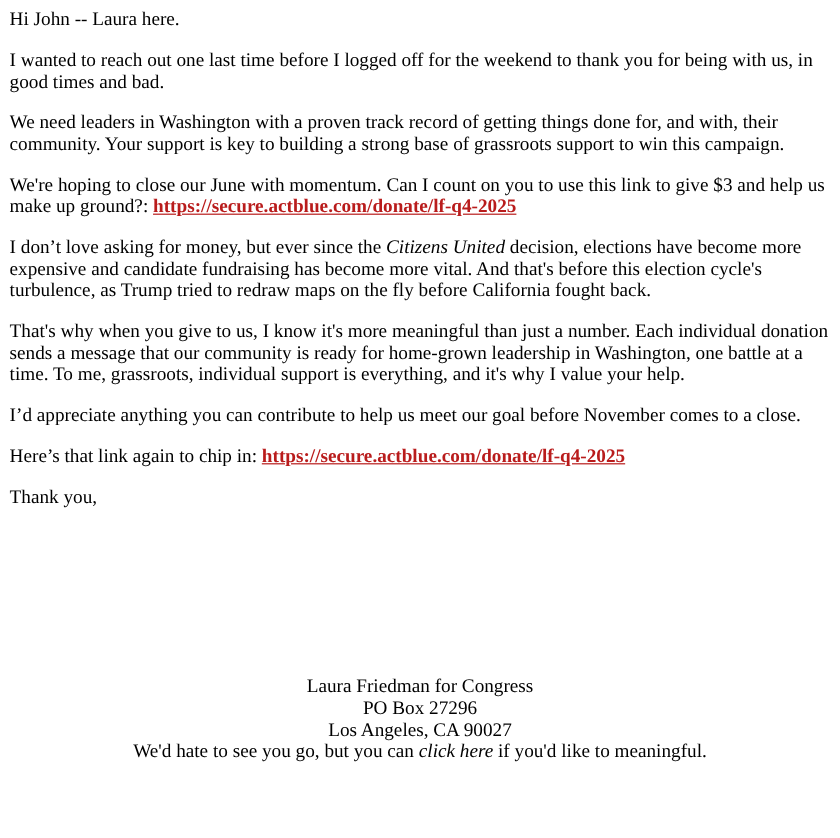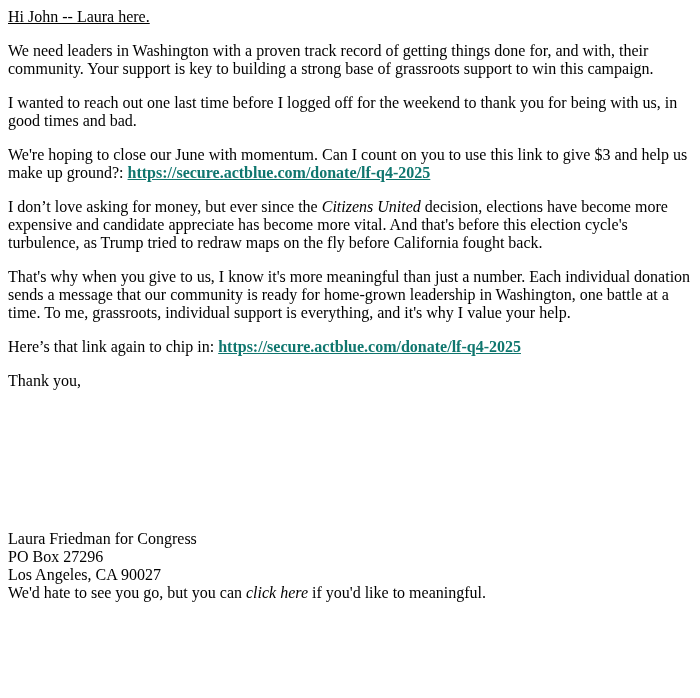--- a/index.html
+++ b/index.html
@@ -11,56 +11,57 @@
     width: 684px;
     font-family: "Liberation Serif", serif;
     font-size: 16px;
     line-height: normal;
   }
   .email p {
     margin: 16px 0;
   }
   .email p:first-child {
     margin-top: 0;
-    text-decoration: underline;
   }
   a.donate-link {
-    color: #0f766e;
+    color: #b91c1c;
     font-weight: 700;
     text-decoration: underline;
     cursor: pointer;
   }
   .sig-spacer {
     height: 124px;
   }
   .footer div {
     margin: 0;
+    text-align: center;
   }
   .unsub-link {
     cursor: pointer;
     font-style: italic;
   }
 </style>
 </head>
 <body>
 
 <div class="email">
 
   <p><span>Hi John -- Laura here.</span></p>
 
+  <p><span>I wanted to reach out one last time before I logged off for the weekend to thank you for being with us, in good times and bad.</span></p>
+
   <p><span>We need leaders in Washington with a proven track record of getting things done for, and with, their community. Your support is key to building a strong base of grassroots support to win this campaign.</span></p>
-
-  <p><span>I wanted to reach out one last time before I logged off for the weekend to thank you for being with us, in good times and bad.</span></p>
 
   <p><span>We're hoping to close our June with momentum. Can I count on you to use this link to give $3 and help us make up ground?: </span><a class="donate-link">https://secure.actblue.com/donate/lf-q4-2025</a></p>
 
-  <p><span>I don’t love asking for money, but ever since the </span><i>Citizens United</i><span> decision, elections have become more expensive and candidate appreciate has become more vital. And that's before this election cycle's turbulence, as Trump tried to redraw maps on the fly before California fought back.</span></p>
+  <p><span>I don’t love asking for money, but ever since the </span><i>Citizens United</i><span> decision, elections have become more expensive and candidate fundraising has become more vital. And that's before this election cycle's turbulence, as Trump tried to redraw maps on the fly before California fought back.</span></p>
 
   <p><span>That's why when you give to us, I know it's more meaningful than just a number. Each individual donation sends a message that our community is ready for home-grown leadership in Washington, one battle at a time. To me, grassroots, individual support is everything, and it's why I value your help.</span></p>
 
+  <p><span>I’d appreciate anything you can contribute to help us meet our goal before November comes to a close.</span></p>
 
   <p><span>Here’s that link again to chip in: </span><a class="donate-link">https://secure.actblue.com/donate/lf-q4-2025</a></p>
 
   <p><span>Thank you,</span></p>
 
 
 </div>
 
 <div class="sig-spacer"></div>
 

